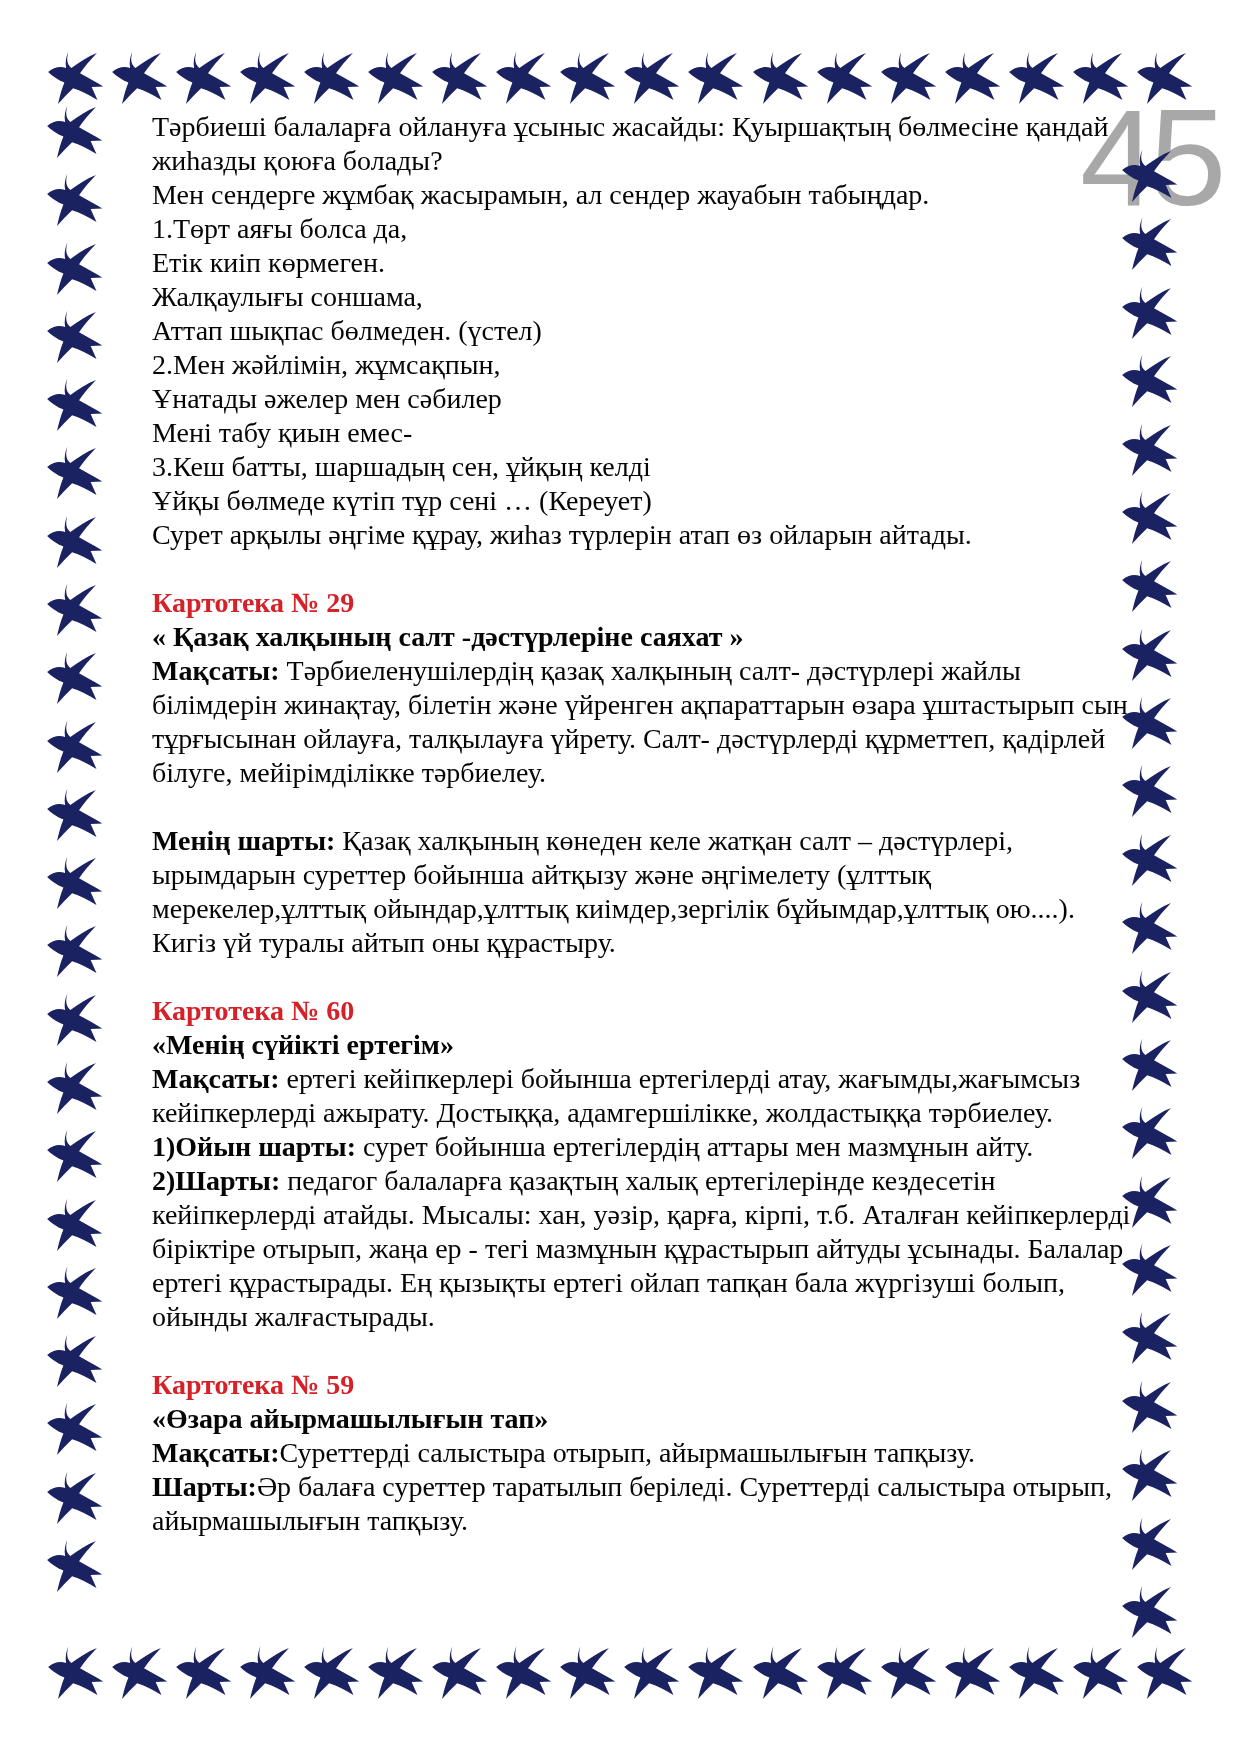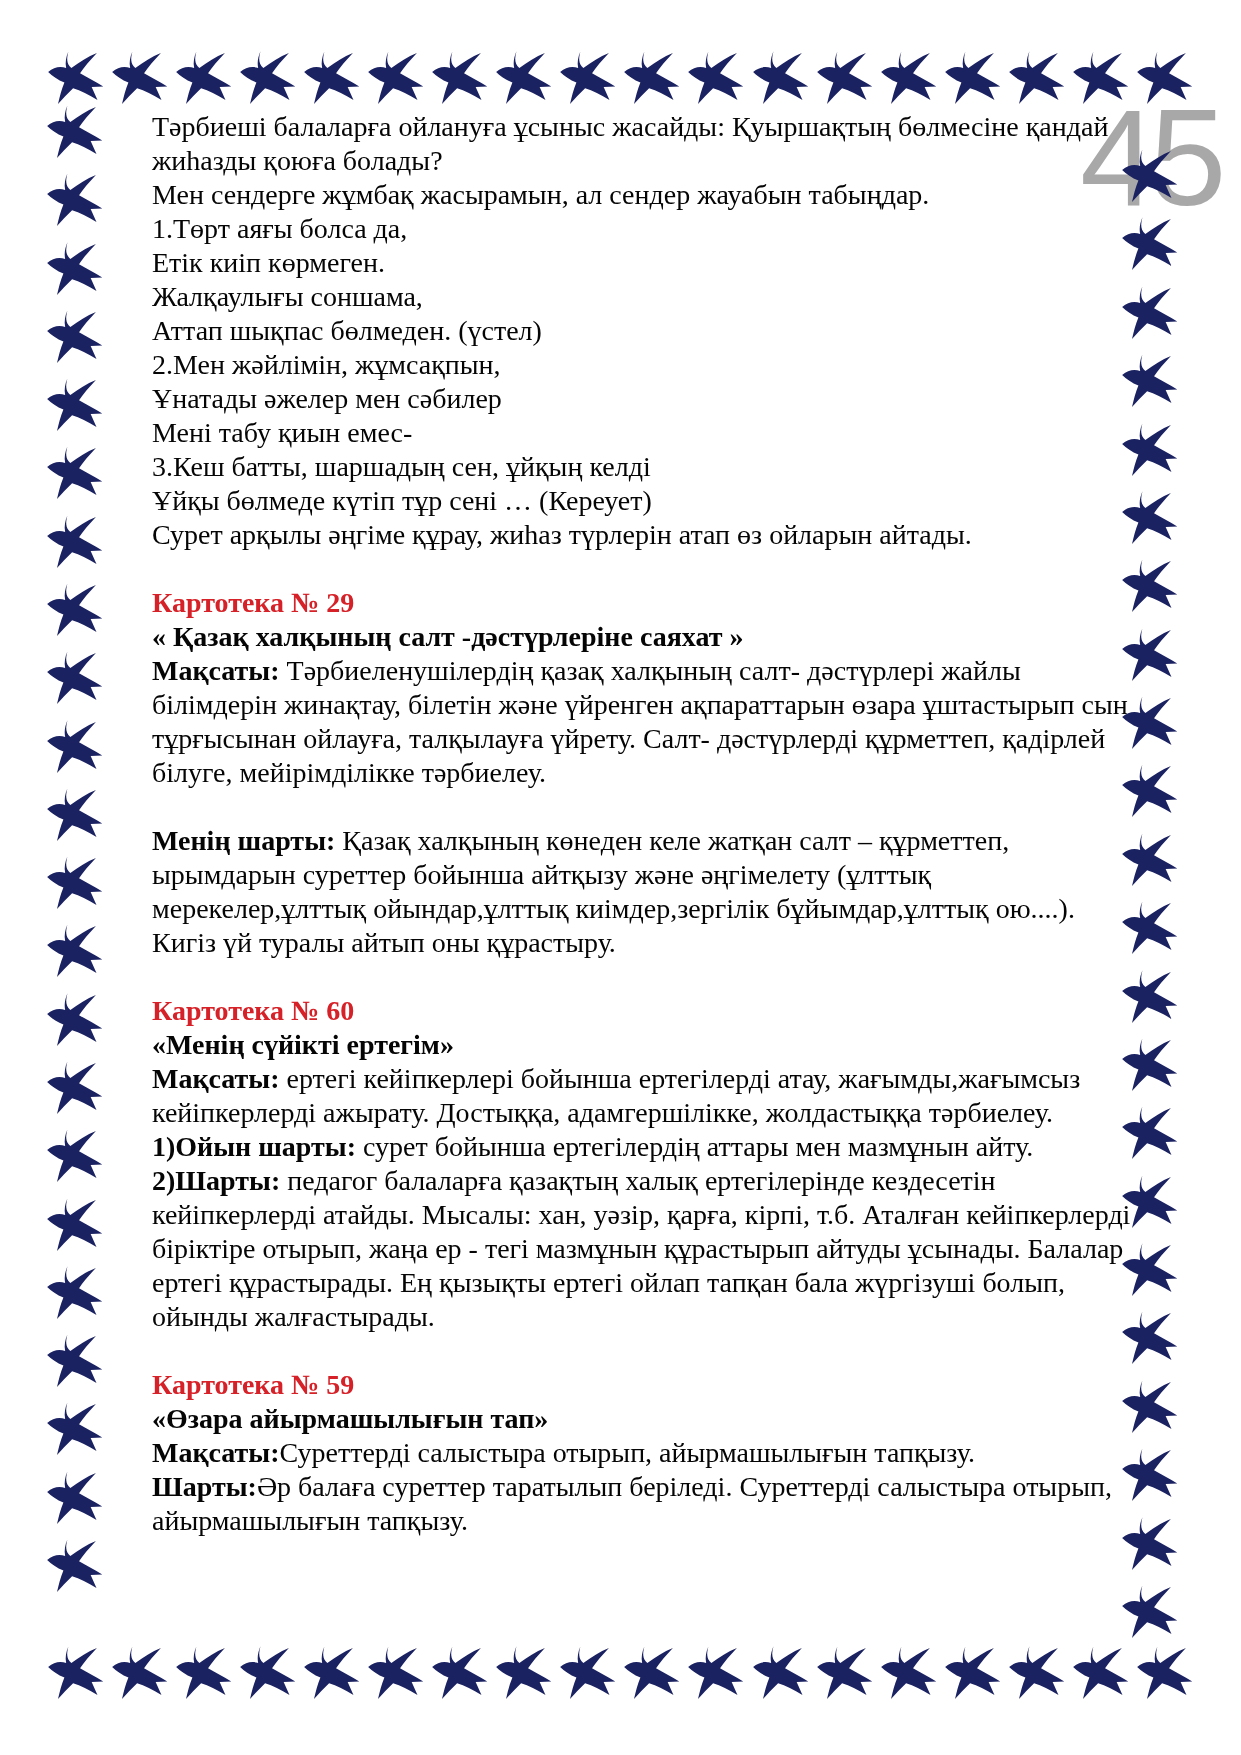--- a/index.html
+++ b/index.html
@@ -334,21 +334,21 @@
       <p class="doc-p"><span>Ұнатады әжелер мен сәбилер</span></p>
       <p class="doc-p"><span>Мені табу қиын емес-</span></p>
       <p class="doc-p"><span>3.Кеш батты, шаршадың сен, ұйқың келді</span></p>
       <p class="doc-p"><span>Ұйқы бөлмеде күтіп тұр сені … (Кереует)</span></p>
       <p class="doc-p"><span>Сурет арқылы әңгіме құрау, жиһаз түрлерін атап өз ойларын айтады.</span></p>
       <div class="spacer"></div>
       <p class="doc-p"><span class="red">Картотека № 29</span></p>
       <p class="doc-p"><span class="bold">« Қазақ халқының салт -дәстүрлеріне саяхат »</span></p>
       <p class="doc-p"><span class="bold">Мақсаты: </span><span>Тәрбиеленушілердің қазақ халқының салт- дәстүрлері жайлы білімдерін жинақтау, білетін және үйренген ақпараттарын өзара ұштастырып сын тұрғысынан ойлауға, талқылауға үйрету. Салт- дәстүрлерді құрметтеп, қадірлей білуге, мейірімділікке тәрбиелеу.</span></p>
       <div class="spacer"></div>
-      <p class="doc-p"><span class="bold">Менің шарты: </span><span>Қазақ халқының көнеден келе жатқан салт – құрметтеп, ырымдарын суреттер бойынша айтқызу және әңгімелету (ұлттық мерекелер,ұлттық ойындар,ұлттық киімдер,зергілік бұйымдар,ұлттық ою....). Кигіз үй туралы айтып оны құрастыру.</span></p>
+      <p class="doc-p"><span class="bold">Менің шарты: </span><span>Қазақ халқының көнеден келе жатқан салт – дәстүрлері, ырымдарын суреттер бойынша айтқызу және әңгімелету (ұлттық мерекелер,ұлттық ойындар,ұлттық киімдер,зергілік бұйымдар,ұлттық ою....). Кигіз үй туралы айтып оны құрастыру.</span></p>
       <div class="spacer"></div>
       <p class="doc-p"><span class="red">Картотека № 60</span></p>
       <p class="doc-p"><span class="bold"> «Менің сүйікті ертегім»</span></p>
       <p class="doc-p indent"><span class="bold">Мақсаты: </span><span>ертегі кейіпкерлері бойынша ертегілерді атау, жағымды,жағымсыз кейіпкерлерді ажырату. Достыққа, адамгершілікке, жолдастыққа тәрбиелеу.</span></p>
       <p class="doc-p"><span class="bold">1)Ойын шарты: </span><span>сурет бойынша ертегілердің аттары мен мазмұнын айту.</span></p>
       <p class="doc-p"><span class="bold">2)Шарты: </span><span>педагог балаларға қазақтың халық ертегілерінде кездесетін кейіпкерлерді атайды. Мысалы: хан, уәзір, қарға, кірпі, т.б. Аталған кейіпкерлерді біріктіре отырып, жаңа ер - тегі мазмұнын құрастырып айтуды ұсынады. Балалар ертегі құрастырады. Ең қызықты ертегі ойлап тапқан бала жүргізуші болып, ойынды жалғастырады.</span></p>
       <div class="spacer"></div>
       <p class="doc-p"><span class="red">Картотека № 59</span></p>
       <p class="doc-p"><span class="bold"> «Өзара айырмашылығын тап»</span></p>
       <p class="doc-p"><span class="bold">Мақсаты:</span><span>Суреттерді салыстыра отырып, айырмашылығын тапқызу.</span></p>

